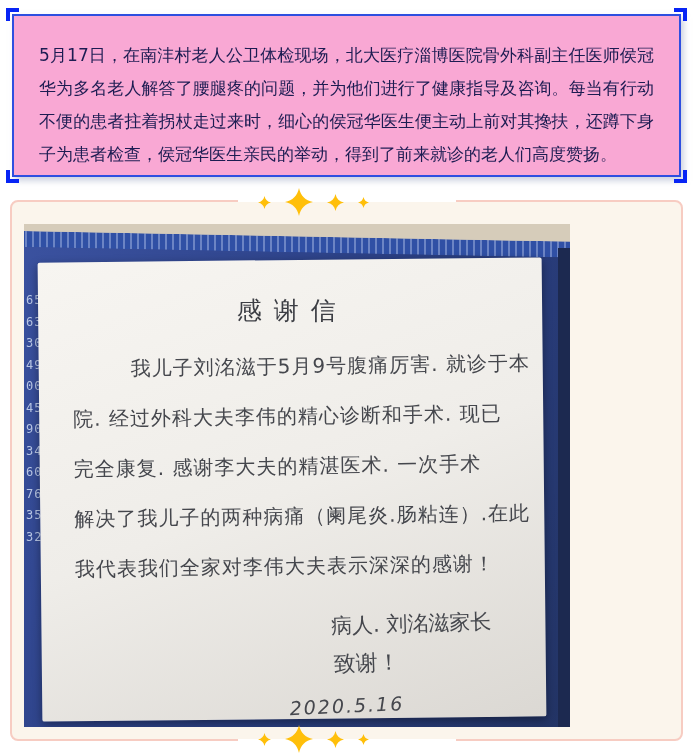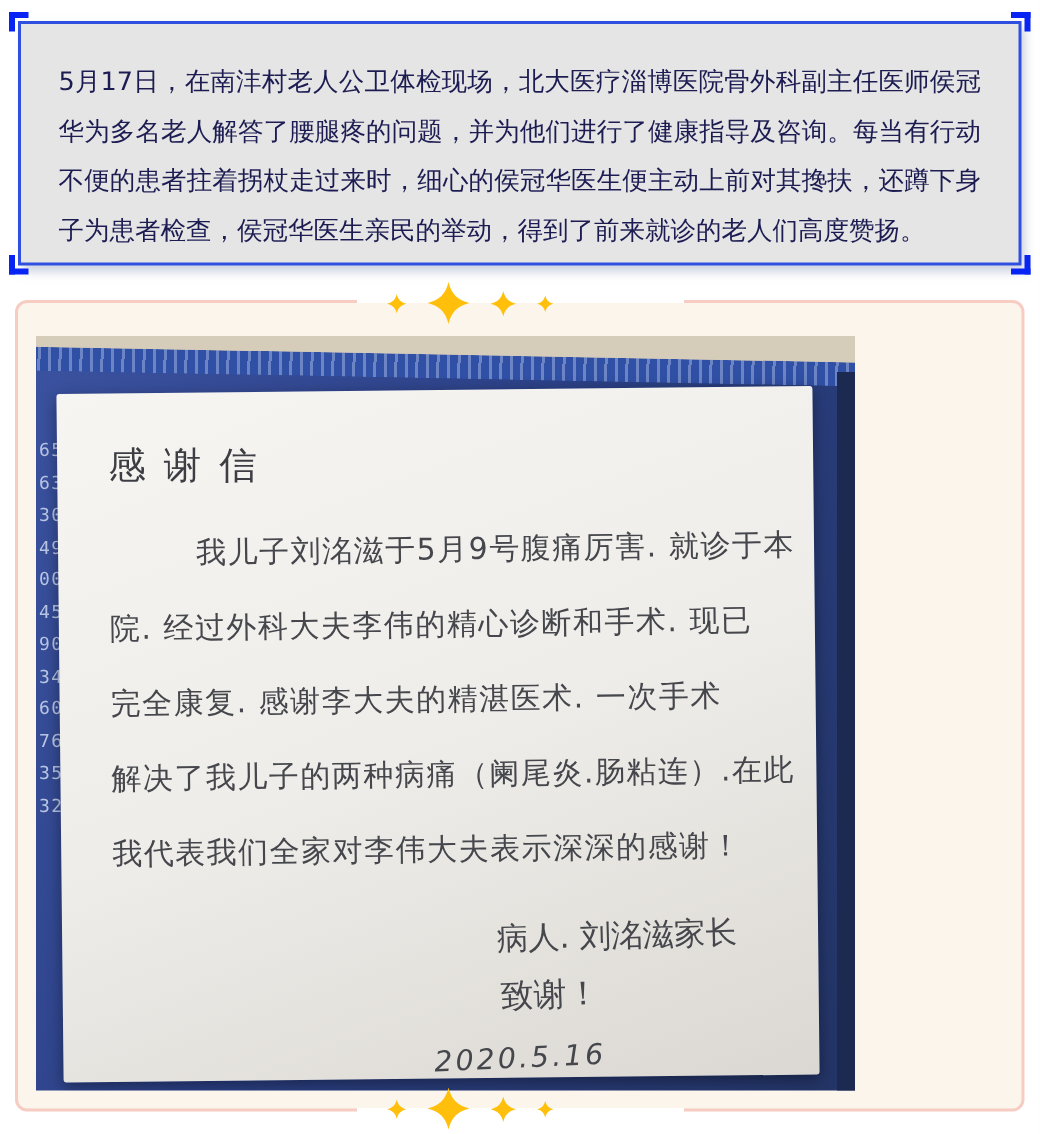--- a/index.html
+++ b/index.html
@@ -10,21 +10,21 @@
     --pink:#f7ccc2;
     --gold:#ffbf0a;
   }
   *{margin:0;padding:0;box-sizing:border-box;}
   html,body{width:693px;height:756px;background:#ffffff;overflow:hidden;
     font-family:"DejaVu Sans","Liberation Sans",sans-serif;}
   .stage{position:relative;width:693px;height:756px;background:#fff;}
 
   
   .intro-box{position:absolute;left:12px;top:14px;width:669px;height:163px;
-    border:2px solid var(--blue-border);background:#e5e5e5;
+    border:2px solid var(--blue-border);background:#f9a8d4;
     box-shadow:3px 4px 6px rgba(165,175,200,.55);}
   .intro-text{padding:23px 25px 0 25px;font-size:17px;line-height:33px;
     color:var(--ink);text-align:justify;}
   .corner{position:absolute;width:13px;height:13px;}
   .c-tl{top:-8px;left:-8px;border-top:4px solid var(--bracket);border-left:4px solid var(--bracket);}
   .c-tr{top:-8px;right:-8px;border-top:4px solid var(--bracket);border-right:4px solid var(--bracket);}
   .c-bl{bottom:-8px;left:-8px;border-bottom:4px solid var(--bracket);border-left:4px solid var(--bracket);}
   .c-br{bottom:-8px;right:-8px;border-bottom:4px solid var(--bracket);border-right:4px solid var(--bracket);}
 
   
@@ -54,21 +54,21 @@
   .side-numbers{position:absolute;left:2px;top:66px;width:30px;display:flex;
     flex-direction:column;font-family:"DejaVu Sans Mono","Liberation Mono",monospace;
     font-size:12px;line-height:21.5px;color:#c7d4ee;opacity:.9;letter-spacing:1px;}
   .right-strip{position:absolute;right:0;top:24px;width:12px;height:480px;background:#1c2950;}
 
   .paper{position:absolute;left:16px;top:36px;width:504px;height:459px;
     transform:rotate(-0.6deg);border-radius:2px;
     background:linear-gradient(160deg,#f7f5f1 0%,#efede9 50%,#dbd8d3 100%);
     box-shadow:0 3px 10px rgba(0,0,0,.40);}
   .letter{padding:20px 30px 0 34px;color:#45474d;}
-  .letter-title{text-align:left;font-size:25px;letter-spacing:12px;color:#3c3e44;
+  .letter-title{text-align:center;font-size:25px;letter-spacing:12px;color:#3c3e44;
     margin:14px 0 14px;transform:rotate(0.6deg);}
   .letter-line{font-size:20px;line-height:50px;letter-spacing:1px;white-space:nowrap;
     transform:rotate(-0.2deg);}
   .letter-line.first{text-indent:58px;}
   .letter-sign{margin-top:22px;text-align:right;padding-right:24px;font-size:21px;
     transform:rotate(-1deg);}
   .letter-closing{text-align:right;padding-right:116px;font-size:22px;margin-top:10px;
     transform:rotate(-1.5deg);}
   .letter-date{text-align:right;padding-right:112px;font-size:19px;margin-top:16px;
     font-style:italic;letter-spacing:2px;transform:rotate(-2deg);}

